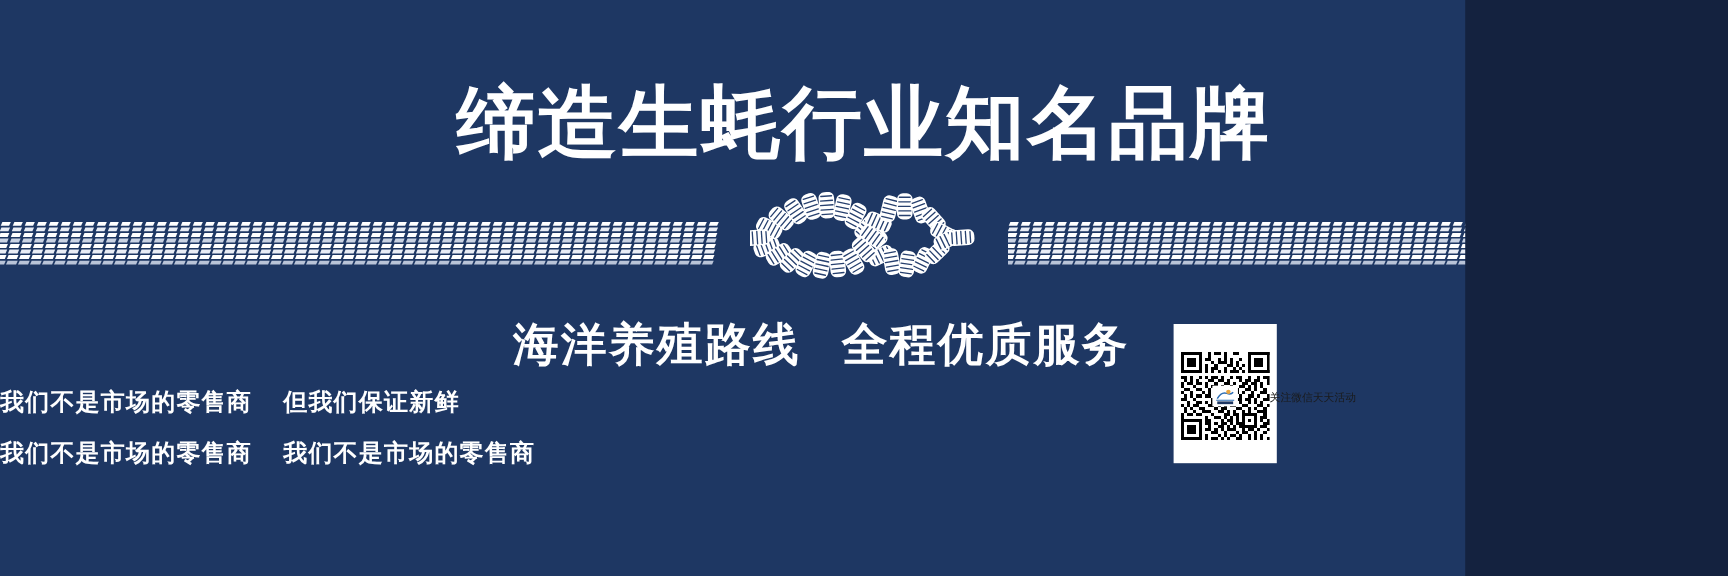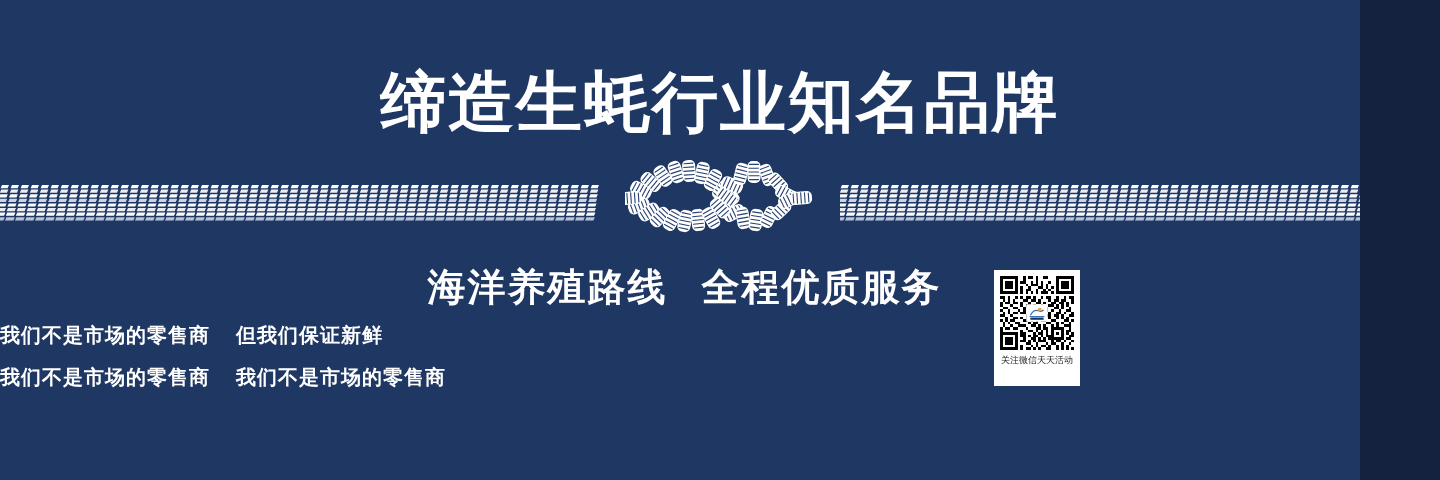--- a/index.html
+++ b/index.html
@@ -5,21 +5,21 @@
   * { margin:0; padding:0; box-sizing:border-box; }
   html,body { background:#14223f; }
   body {
     width:1440px; height:480px;
     font-family:"Liberation Sans","DejaVu Sans",sans-serif;
     overflow:hidden;
   }
 
   #banner {
     position:relative;
-    width:1360px; height:480px;
+    width:1221px; height:480px;
     background:#1e3763;
     overflow:hidden;
   }
 
   
   #headline {
     position:absolute;
     top:68px; left:0; width:1440px;
     text-align:center;
     color:#ffffff;
@@ -86,23 +86,21 @@
   #tagline-2 { top:364px; }
 
   
   #qr-card {
     position:absolute;
     left:978px; top:270px;
     width:86px; height:116px;
     background:#ffffff;
     padding:6px 6px 2px 6px;
     display:flex;
-    flex-direction:column;
     align-items:center;
-    margin-left:16px;
   }
   #qr-code-wrap {
     position:relative;
     width:74px; height:74px;
     background:#ffffff;
   }
   #qr-code-wrap svg { display:block; width:74px; height:74px; }
   #qr-center-logo {
     position:absolute;
     left:50%; top:50%;

